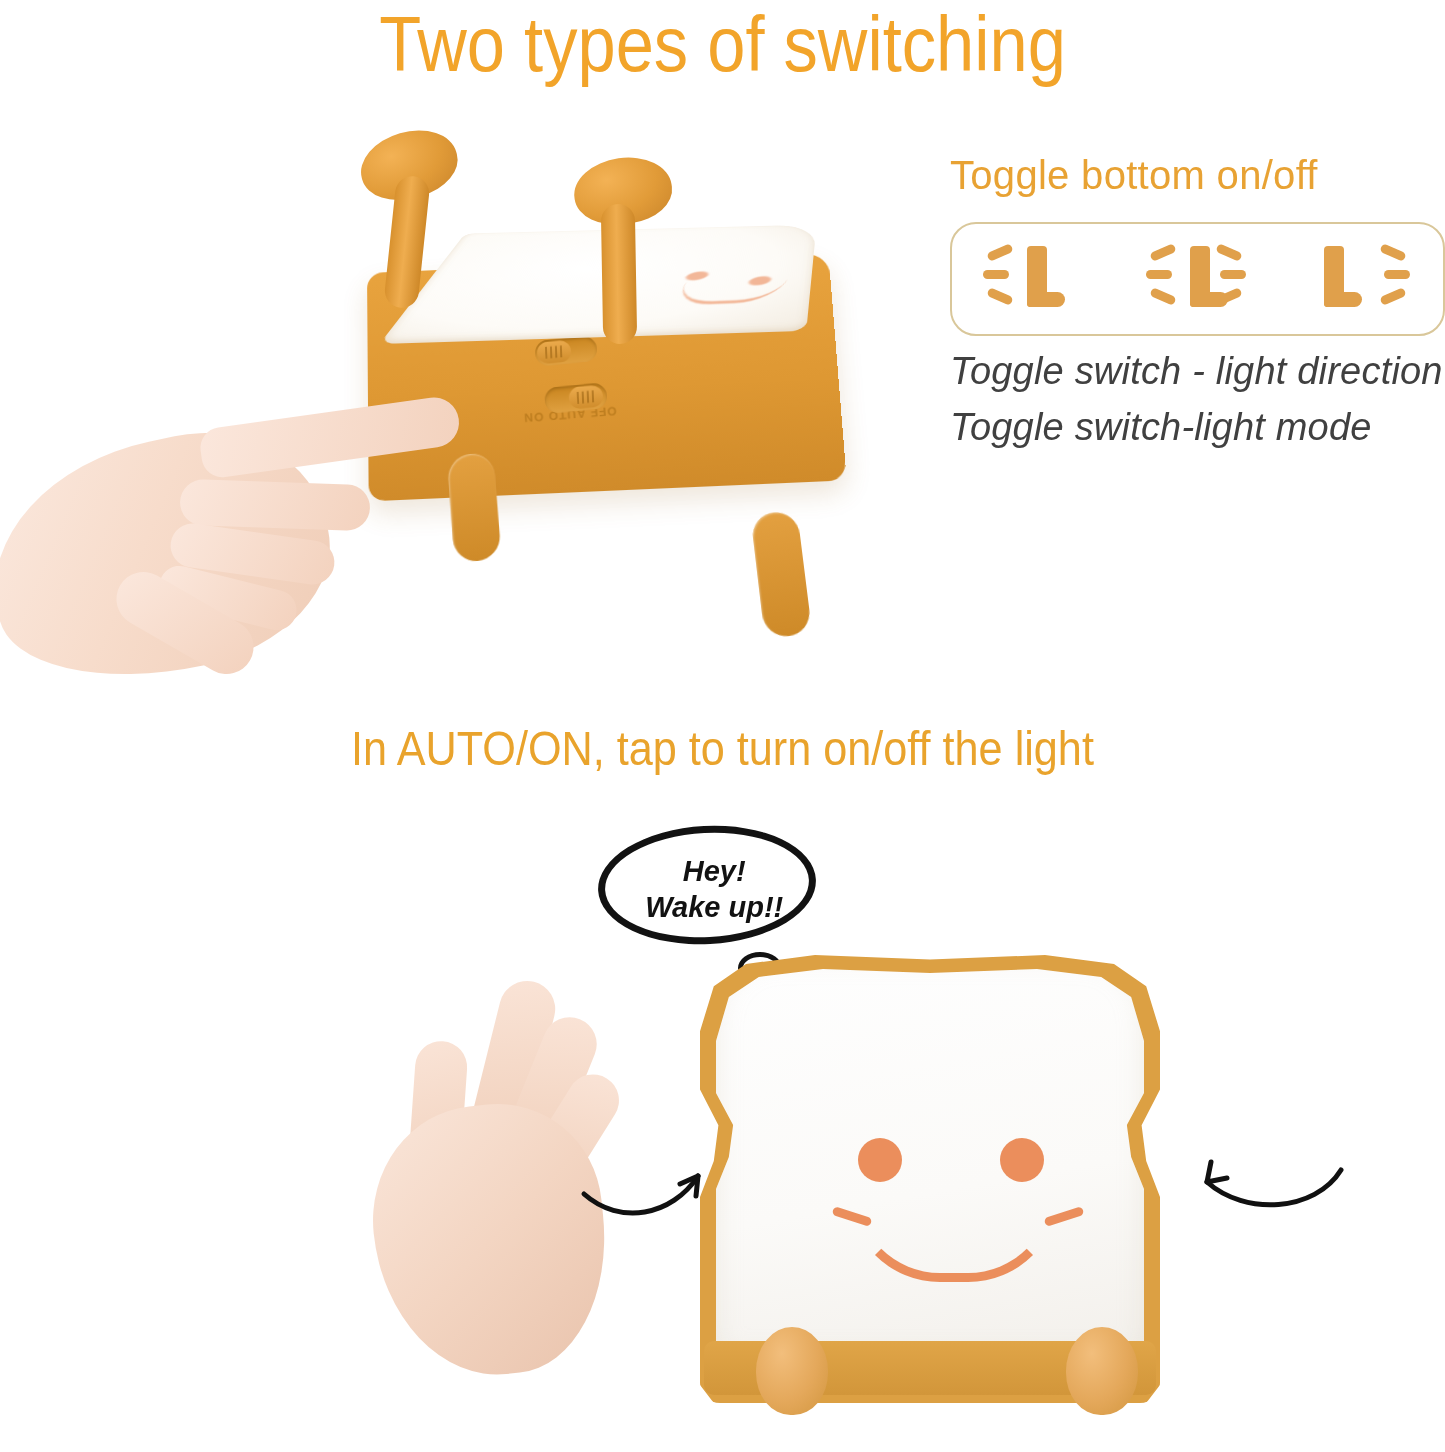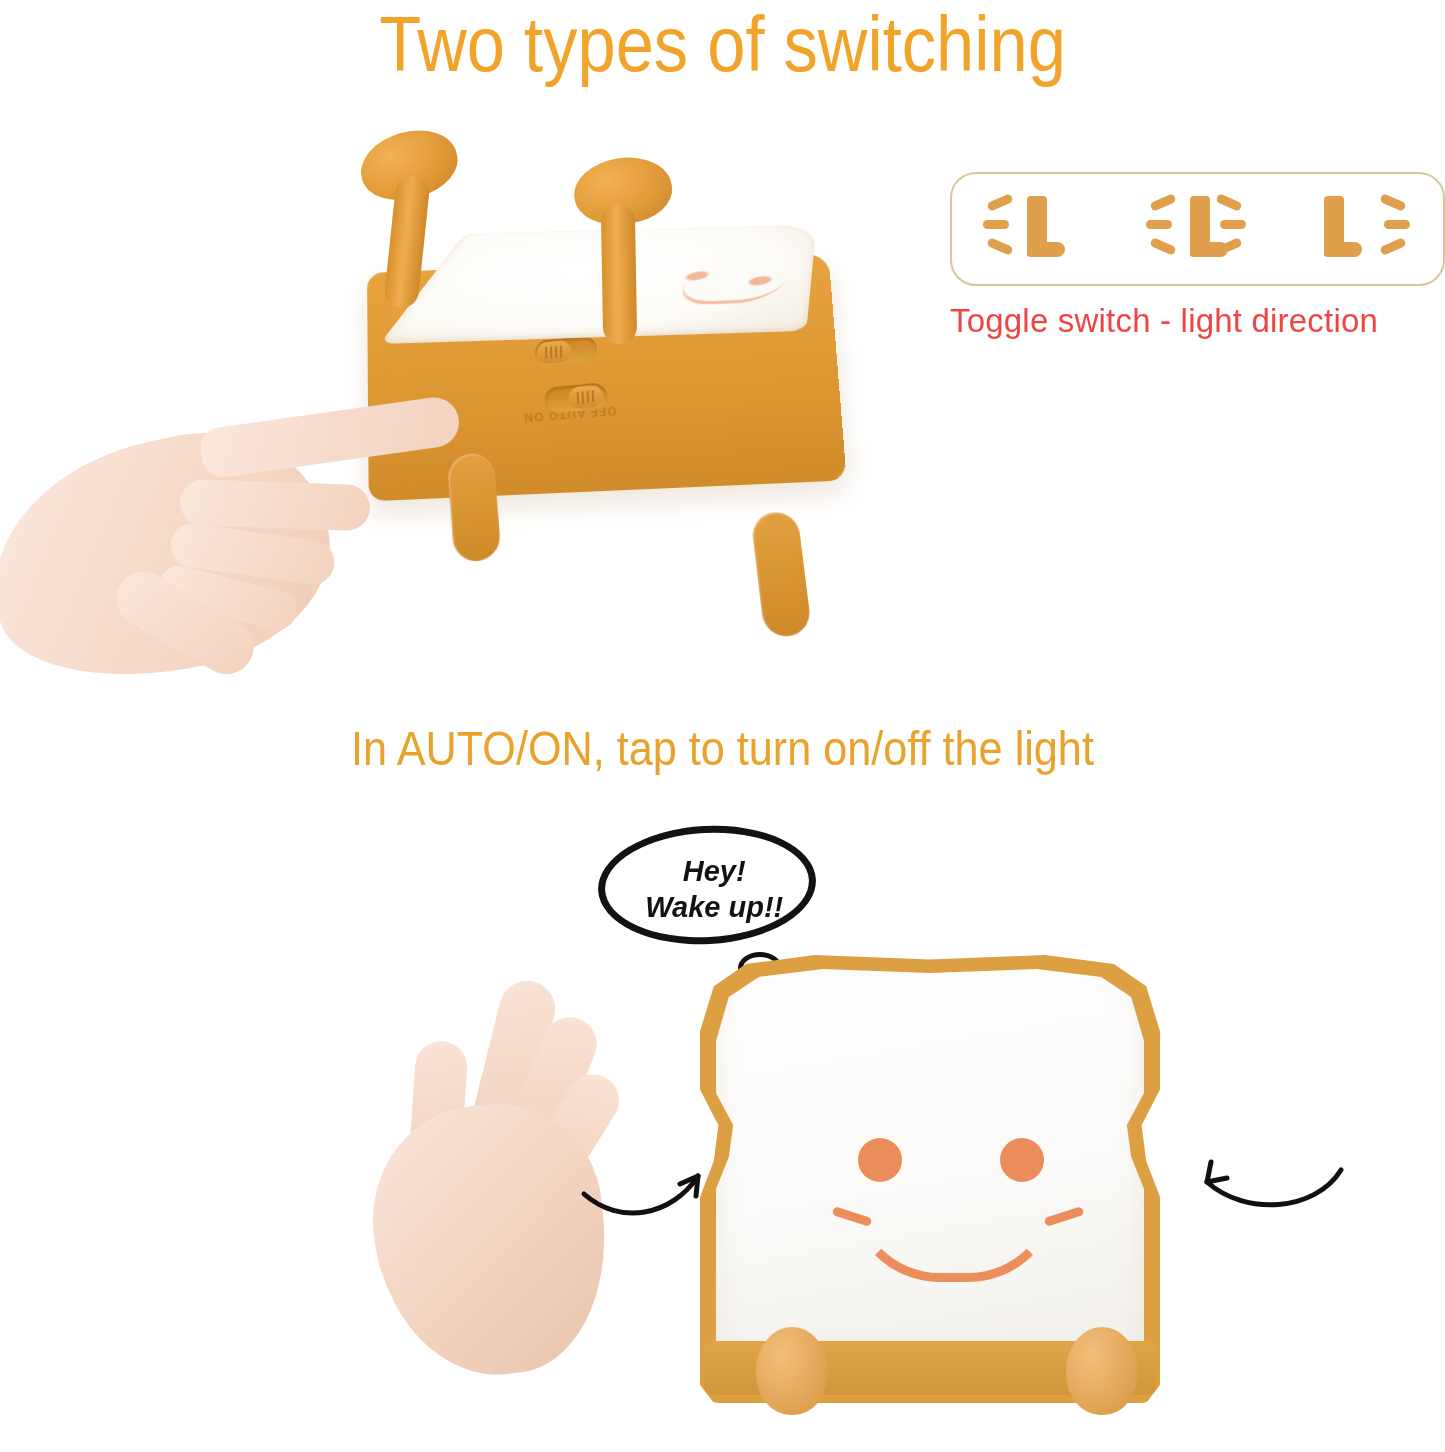--- a/index.html
+++ b/index.html
@@ -142,22 +142,22 @@
     font-weight: 400; letter-spacing: .3px; white-space: nowrap;
   }
   .spec-box {
     margin-top: 22px; height: 114px;
     border: 2px solid #D9C79A; border-radius: 26px;
     display: flex; align-items: center; justify-content: space-around;
     background: #fff;
   }
   .spec-box.modes { height: 100px; margin-top: 14px; }
   .box-caption {
-    margin-top: 14px; font-size: 33px; line-height: 42px; color: #ef4444;
-    letter-spacing: .2px; white-space: nowrap;
+    margin-top: 14px; font-size: 38px; line-height: 42px; color: #404040;
+    letter-spacing: .2px; white-space: nowrap; font-style: italic;
   }
   .dir-icon { position: relative; width: 118px; height: 78px; }
   .dir-icon .lamp-glyph { position: absolute; left: 52px; top: 6px; width: 20px; height: 60px;
                           background: #E0A04B; border-radius: 4px 4px 2px 2px; }
   .dir-icon .lamp-foot { position: absolute; left: 52px; top: 52px; width: 38px; height: 15px;
                          background: #E0A04B; border-radius: 0 9px 9px 4px; }
   .dir-icon .ray { position: absolute; width: 26px; height: 9px; border-radius: 5px;
                    background: #E0A04B; }
   .rays-left .ray.r1 { left: 12px; top: 8px;  transform: rotate(-24deg); }
   .rays-left .ray.r2 { left: 8px;  top: 30px; transform: rotate(0deg); }
@@ -311,20 +311,21 @@
       <div class="palm"></div>
       <div class="finger f-index"></div>
       <div class="finger f2"></div>
       <div class="finger f3"></div>
       <div class="finger f4"></div>
       <div class="finger thumb"></div>
     </div>
   </div>
 
   <div class="right-col">
+    <div class="rc-title">Toggle bottom on/off</div>
 
     <div class="spec-box">
       <div class="dir-icon rays-left">
         <div class="ray r1"></div>
         <div class="ray r2"></div>
         <div class="ray r3"></div>
         <div class="lamp-glyph"></div>
         <div class="lamp-foot"></div>
       </div>
       <div class="dir-icon rays-left rays-right">
@@ -340,20 +341,21 @@
       <div class="dir-icon rays-right">
         <div class="ray r1"></div>
         <div class="ray r2"></div>
         <div class="ray r3"></div>
         <div class="lamp-glyph" style="left:22px;"></div>
         <div class="lamp-foot" style="left:22px;"></div>
       </div>
     </div>
     <div class="box-caption">Toggle switch - light direction</div>
 
+    <div class="box-caption">Toggle switch-light mode</div>
   </div>
 
   <div class="subhead">In AUTO/ON, tap to turn on/off the light</div>
 
   <div class="bubble">
     <div class="bubble-text">
       <div>Hey!</div>
       <div>Wake up!!</div>
     </div>
   </div>

